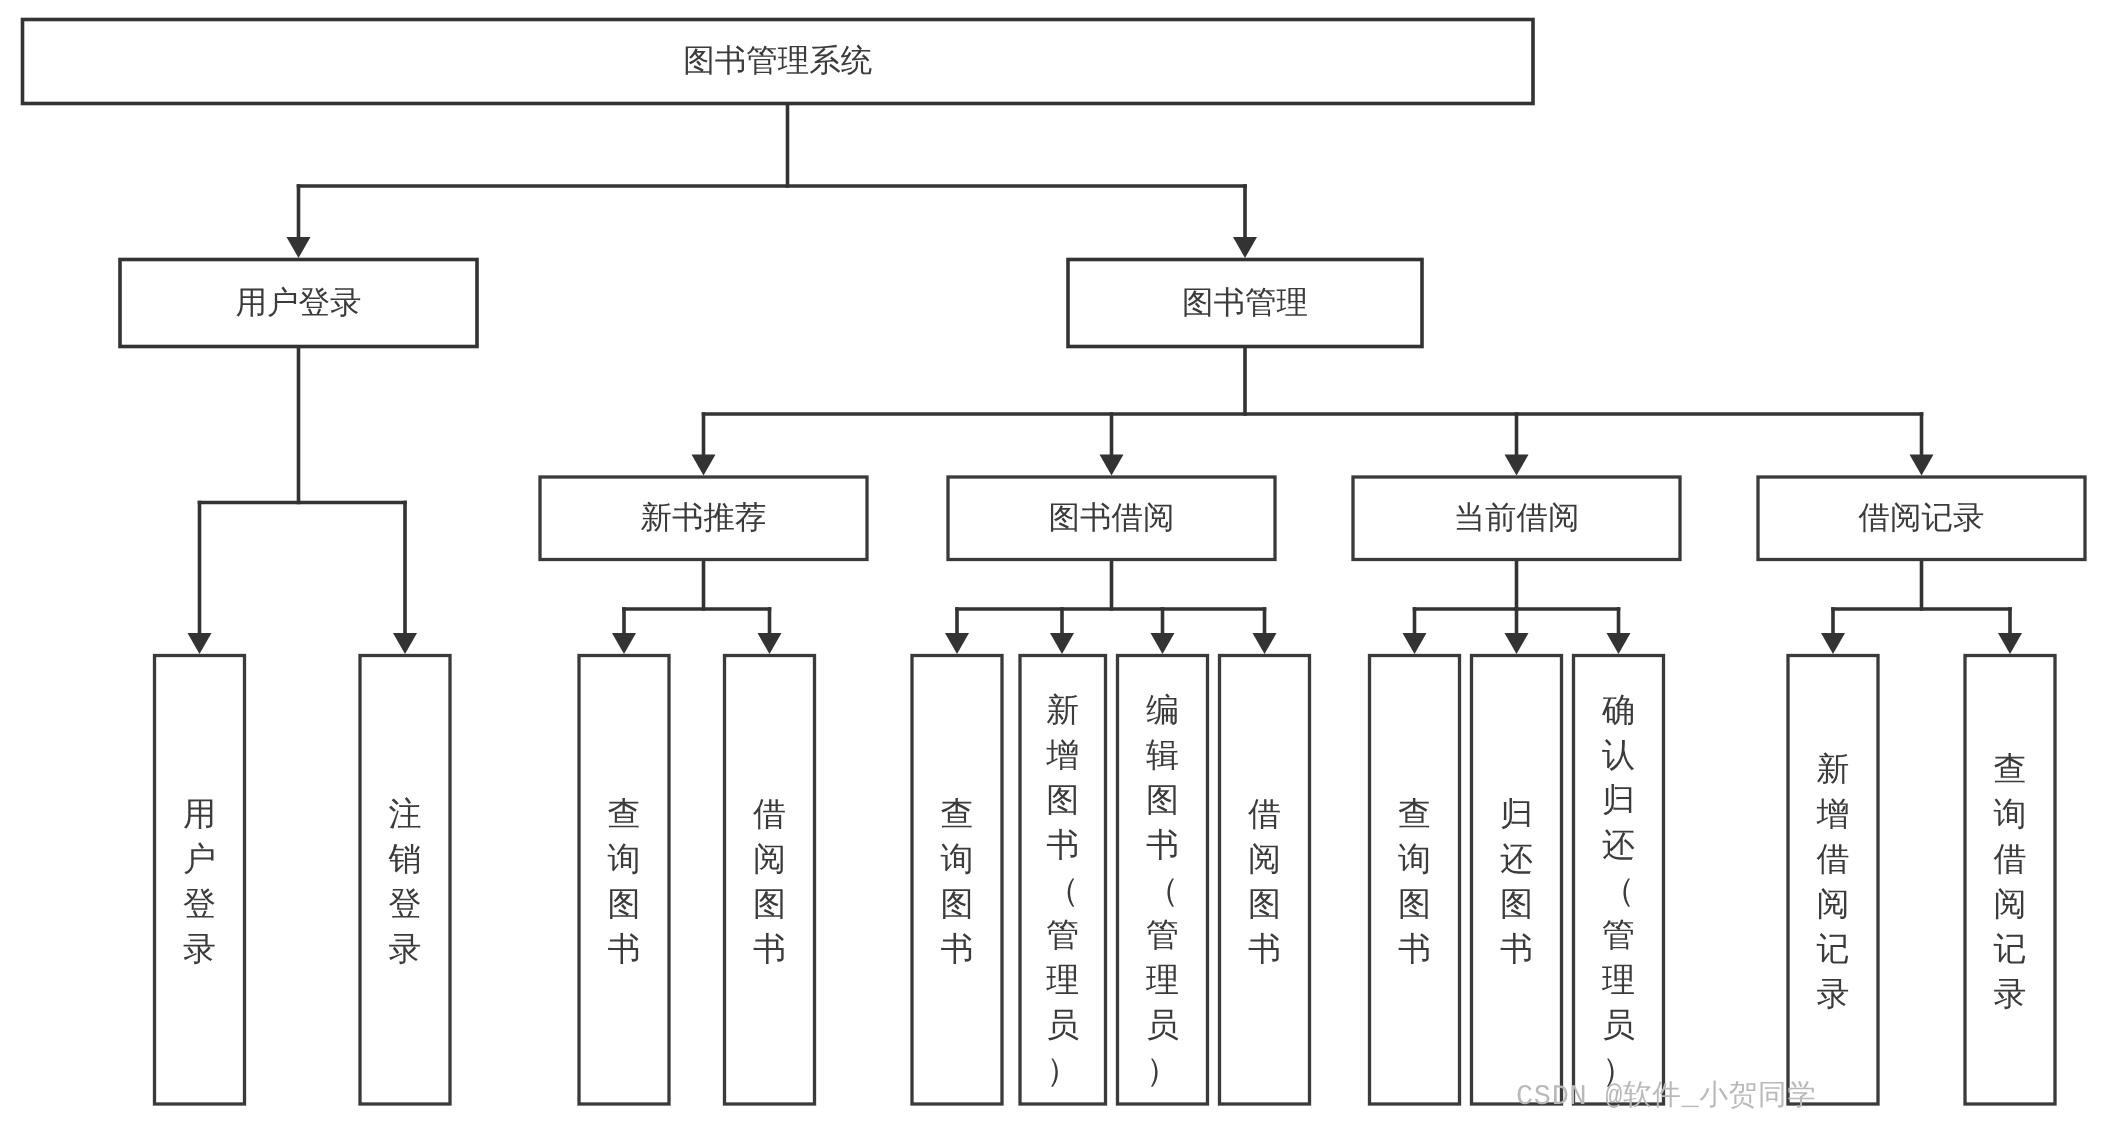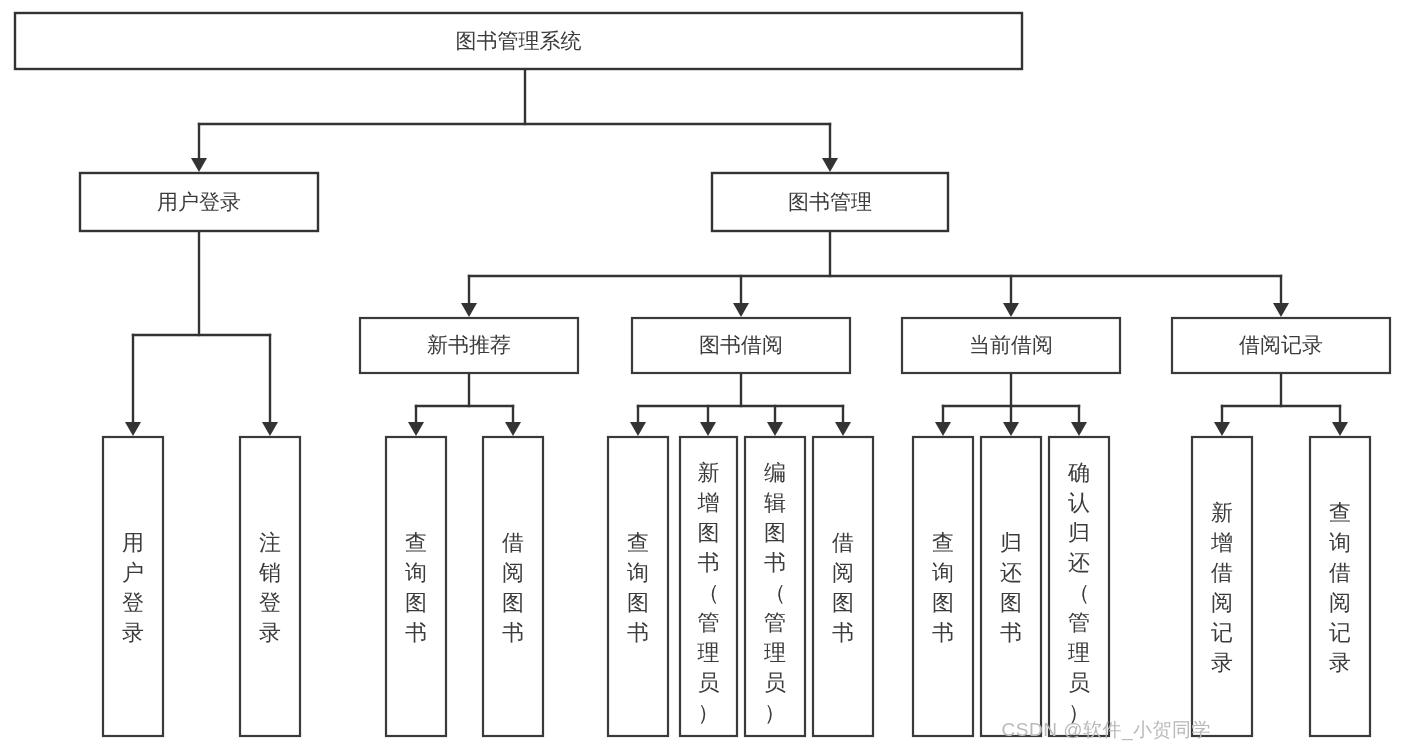--- a/index.html
+++ b/index.html
@@ -59,21 +59,21 @@
   .leaf-label {
     font-family: "Liberation Sans", "DejaVu Sans", sans-serif;
     font-size: 22px;
     fill: #3b3b3b;
     text-anchor: middle;
   }
   .watermark {
     position: absolute;
     right: 8px;
     bottom: 4px;
-    font-family: Liberation Sans, sans-serif;
+    font-family: Liberation Mono, monospace;
     font-size: 19px;
     color: #b9b9b9;
     letter-spacing: 0.5px;
     white-space: nowrap;
     user-select: none;
   }
 </style>
 </head>
 <body>
 

